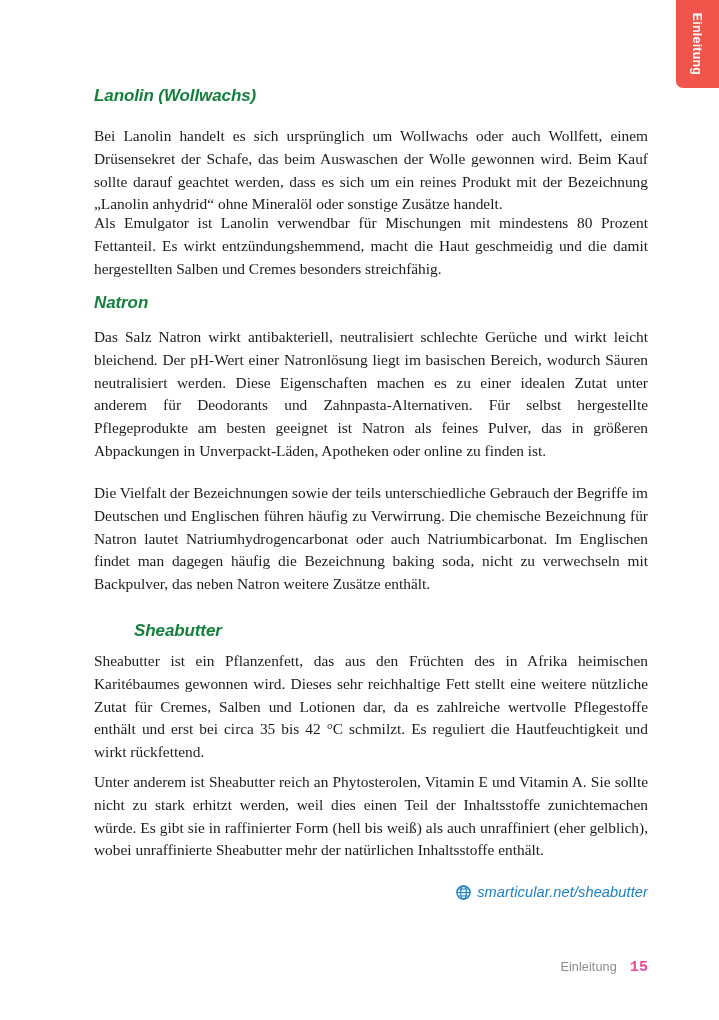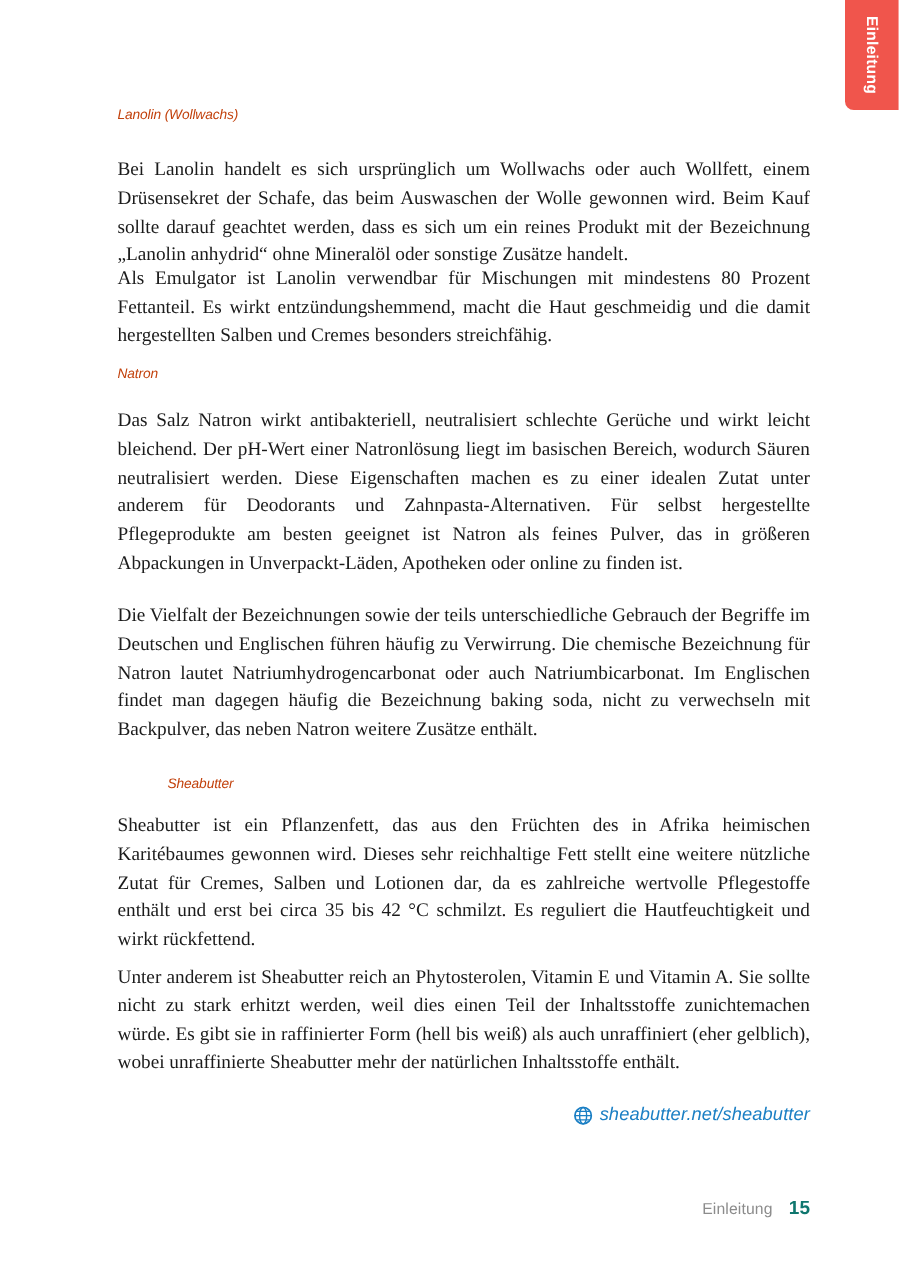--- a/index.html
+++ b/index.html
@@ -54,23 +54,23 @@
   .content {
     position: absolute;
     left: 94px;
     top: 0;
     width: 554px;
   }
 
   h2.section-heading {
     font-family: "Liberation Sans", "DejaVu Sans", sans-serif;
     font-style: italic;
-    font-weight: normal;
-    font-size: 11px;
-    color: #c2410c;
+    font-weight: bold;
+    font-size: 17px;
+    color: #15803d;
     margin: 0;
     padding: 0;
     letter-spacing: -0.1px;
     line-height: 1.2;
   }
 
   p.body-text {
     font-family: "Liberation Serif", "DejaVu Serif", serif;
     font-size: 15.4px;
     line-height: 22.8px;
@@ -134,24 +134,24 @@
     align-items: baseline;
     gap: 13px;
   }
   .footer-section {
     font-family: "Liberation Sans", "DejaVu Sans", sans-serif;
     font-size: 12.6px;
     color: #8c8c8c;
     letter-spacing: 0.1px;
   }
   .footer-pagenum {
-    font-family: Liberation Sans, sans-serif;
+    font-family: Liberation Mono, monospace;
     font-size: 15.2px;
     font-weight: bold;
-    color: #0f766e;
+    color: #ec4899;
   }
 </style>
 </head>
 <body>
 
 <div class="page">
 
   <div class="side-tab">
     <span class="side-tab-label">Einleitung</span>
   </div>
@@ -179,21 +179,21 @@
     <a class="source-link" href="#">
       <span class="globe-icon">
         <svg viewBox="0 0 16 16" width="15" height="15" aria-hidden="true">
           <circle cx="8" cy="8" r="7" fill="none" stroke="#1b7fc4" stroke-width="1.5"></circle>
           <ellipse cx="8" cy="8" rx="3" ry="7" fill="none" stroke="#1b7fc4" stroke-width="1.2"></ellipse>
           <line x1="1" y1="8" x2="15" y2="8" stroke="#1b7fc4" stroke-width="1.2"></line>
           <line x1="2.3" y1="4.3" x2="13.7" y2="4.3" stroke="#1b7fc4" stroke-width="1.1"></line>
           <line x1="2.3" y1="11.7" x2="13.7" y2="11.7" stroke="#1b7fc4" stroke-width="1.1"></line>
         </svg>
       </span>
-      <span class="source-link-text">sheabutter.net/sheabutter</span>
+      <span class="source-link-text">smarticular.net/sheabutter</span>
     </a>
 
   </div>
 
   <div class="footer">
     <span class="footer-section">Einleitung</span>
     <span class="footer-pagenum">15</span>
   </div>
 
 </div>

